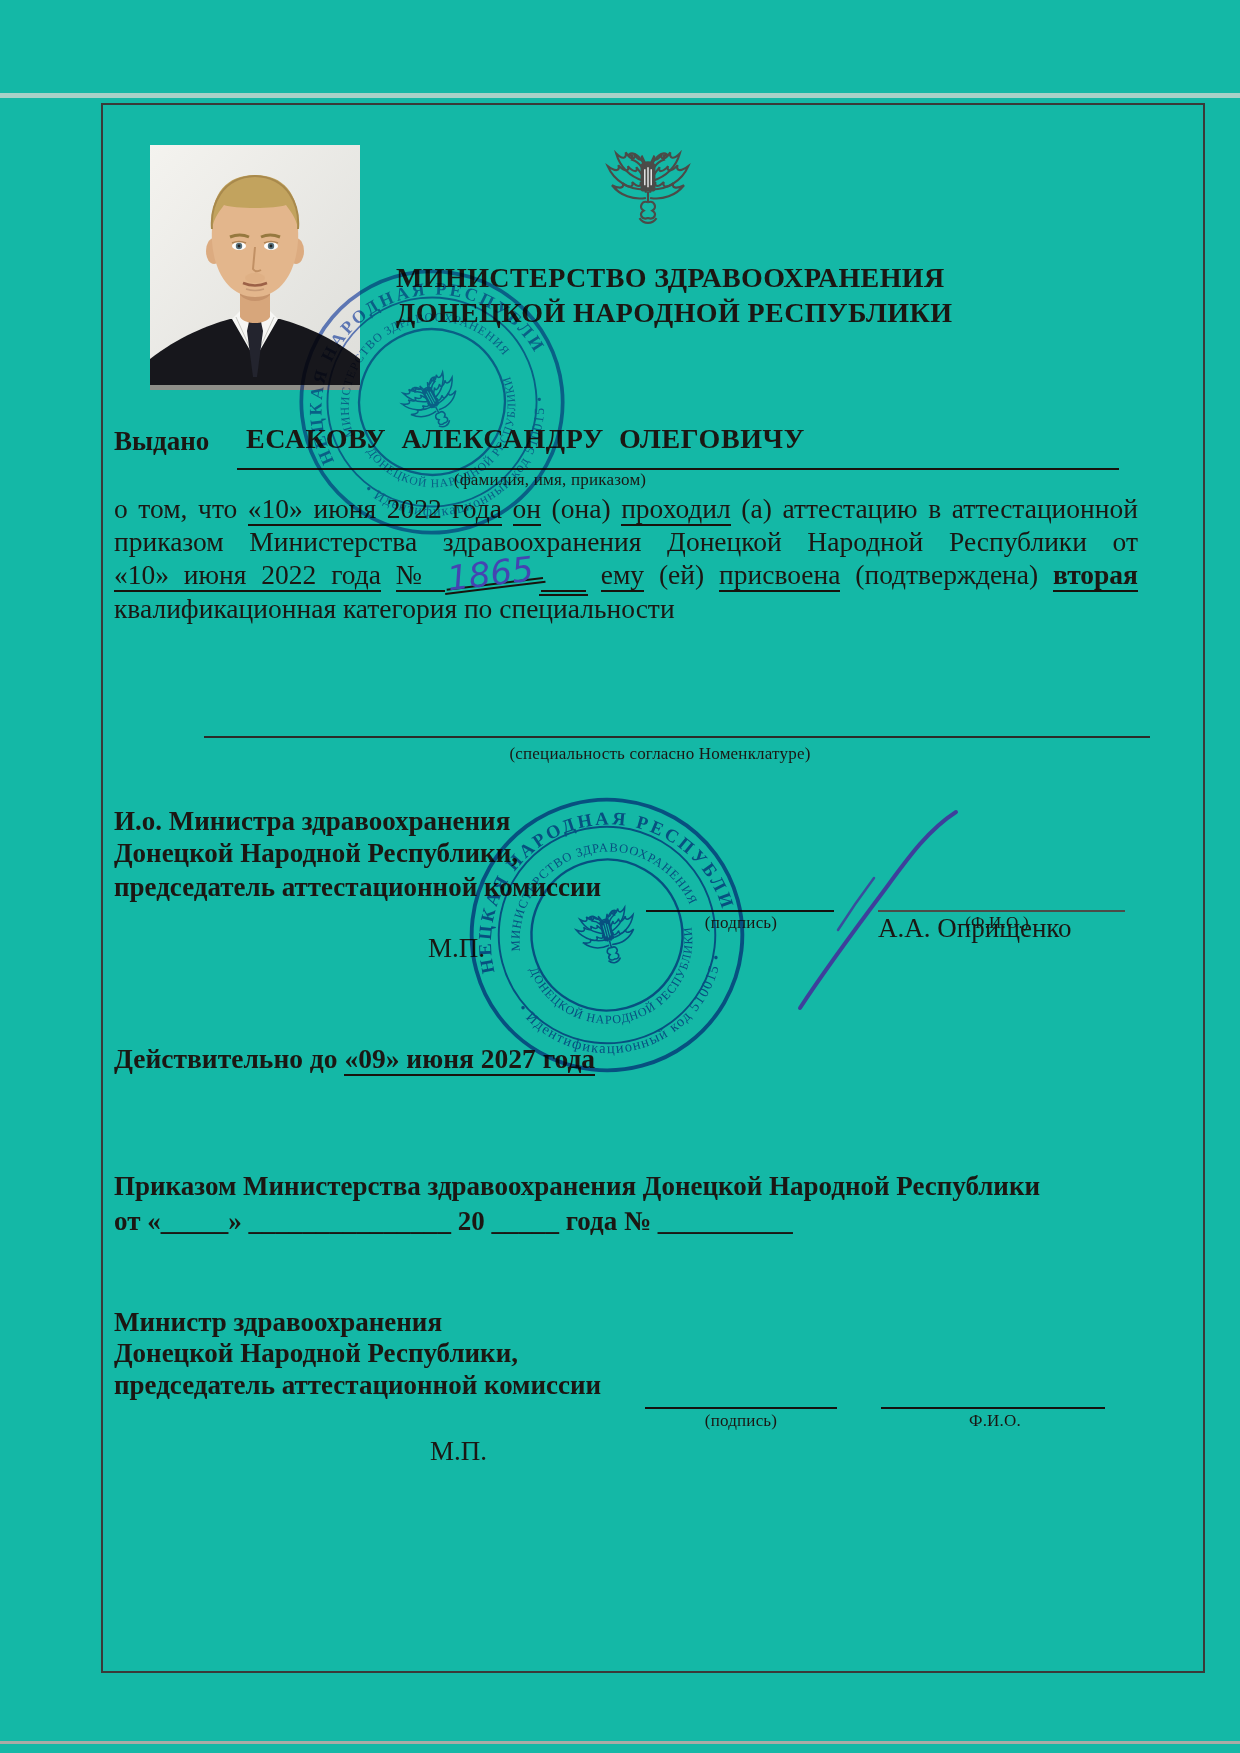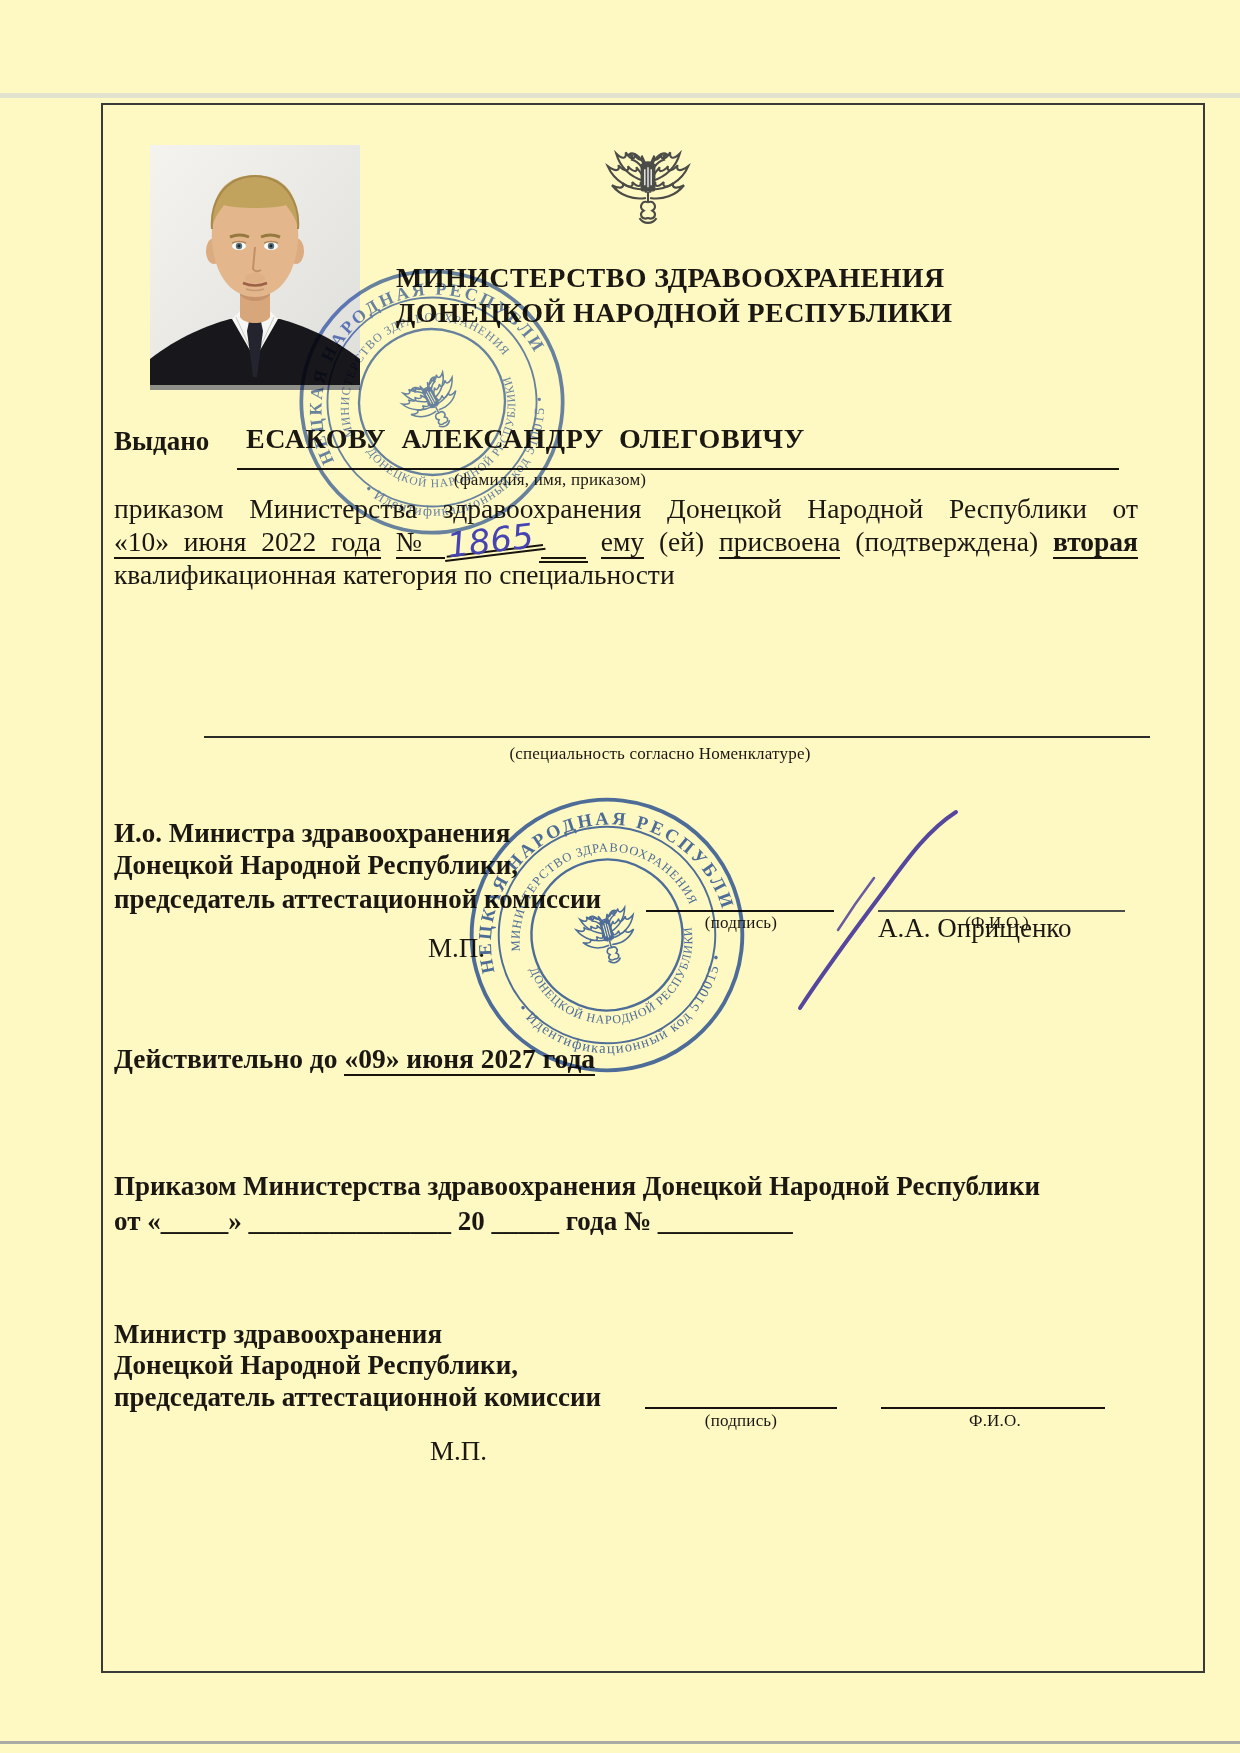--- a/index.html
+++ b/index.html
@@ -1,16 +1,16 @@
 <!DOCTYPE html>
 <html><head>
 <meta charset="utf-8">
 <style>
   html,body{margin:0;padding:0;background:#ffffff;}
-  .page{position:relative;width:1240px;height:1753px;background:#fef9c3;overflow:hidden;
+  .page{position:relative;width:1240px;height:1753px;background:#14b8a6;overflow:hidden;
         font-family:"Liberation Serif","DejaVu Serif",serif;color:#1b1713;}
   .abs{position:absolute;}
   .scan-line-top{left:0;top:93px;width:1240px;height:5px;background:#d9d9d3;opacity:.75;}
   .scan-line-bottom{left:0;top:1741px;width:1240px;height:3px;background:#ababa6;}
   .doc-border{left:101px;top:103px;width:1100px;height:1566px;border:2px solid #3a3a38;}
   .photo{left:150px;top:145px;width:210px;height:240px;z-index:1;}
   .photo::after{content:"";position:absolute;left:0;right:0;bottom:-5px;height:5px;background:#8f8f89;}
   .emblem{left:594px;top:128px;width:108px;height:106px;color:#4b4b48;}
   .title1{left:396px;top:262px;font-size:28px;font-weight:bold;letter-spacing:.4px;white-space:nowrap;}
   .title2{left:396px;top:297px;font-size:28px;font-weight:bold;letter-spacing:.4px;white-space:nowrap;}
@@ -26,21 +26,21 @@
   .u{border-bottom:2.5px solid #18130d;}
   .b{font-weight:bold;margin-top:47px;}
   .bu{font-weight:bold;border-bottom:2.5px solid #18130d;}
   .dbl{position:relative;border-bottom:2.5px solid #18130d;}
   .dbl::after{content:"";position:absolute;left:-2px;right:-2px;bottom:-6px;border-bottom:2px solid #18130d;}
   .hw{font-family:"DejaVu Sans",sans-serif;font-style:italic;color:#4544b2;font-size:34px;
       display:inline-block;transform:rotate(-7deg) translateY(1px);padding:0 8px 0 2px;line-height:20px;}
   .spec-title{left:114px;top:676px;width:1026px;text-align:center;font-size:28.5px;font-weight:bold;letter-spacing:.3px;white-space:nowrap;}
   .spec-rule{left:204px;top:736px;width:946px;border-top:2px solid #2b2b28;}
   .caption-spec{left:470px;top:744px;width:380px;}
-  .sline{left:114px;font-size:27px;font-weight:bold;white-space:nowrap;z-index:2;margin-top:12px;}
+  .sline{left:114px;font-size:27px;font-weight:bold;white-space:nowrap;z-index:2;}
   .s1a{top:806px;} .s1b{top:838px;} .s1c{top:872px;}
   .sig1-line{left:646px;top:910px;width:188px;border-top:2.5px solid #15120f;z-index:2;}
   .sig1-caption{left:666px;top:913px;width:150px;z-index:2;}
   .signer-name{left:878px;top:877px;font-size:27px;white-space:nowrap;z-index:2;margin-top:36px;}
   .sig1-line2{left:878px;top:910px;width:247px;border-top:2px solid #4c4c48;z-index:2;}
   .caption-fio2{left:912px;top:913px;width:170px;z-index:2;}
   .mp{font-size:27px;z-index:2;}
   .mp1{left:428px;top:933px;}
   .valid-line{left:114px;top:1043px;font-size:27.5px;white-space:nowrap;z-index:2;}
   .prolonged{left:114px;top:1108px;font-size:27px;font-weight:bold;white-space:pre;}
@@ -160,20 +160,21 @@
 
   <div class="abs title1">МИНИСТЕРСТВО ЗДРАВООХРАНЕНИЯ</div>
   <div class="abs title2">ДОНЕЦКОЙ НАРОДНОЙ РЕСПУБЛИКИ</div>
 
   <div class="abs issued-label">Выдано</div>
   <div class="abs name">ЕСАКОВУ  АЛЕКСАНДРУ  ОЛЕГОВИЧУ</div>
   <div class="abs name-underline"></div>
   <div class="abs cap caption-fio">(фамилия, имя, приказом)</div>
 
   <div class="abs body-block">
+      <div class="bline just"><span>о том, что </span><span class="u">«10» июня 2022 года</span><span> </span><span class="u">он</span><span> (она) </span><span class="u">проходил</span><span> (а) аттестацию в аттестационной</span></div>
       <div class="bline just"><span>приказом Министерства здравоохранения Донецкой Народной Республики от</span></div>
       <div class="bline just"><span class="u">«10» июня 2022 года</span><span> </span><span class="u">№&nbsp;</span><span class="hw dbl">1865</span><span class="dbl">&nbsp;&nbsp;&nbsp;</span><span> </span><span class="u">ему</span><span> (ей) </span><span class="u">присвоена</span><span> (подтверждена) </span><span class="bu">вторая</span></div>
       <div class="bline"><span>квалификационная категория по специальности</span></div>
     </div>
 
   <div class="abs spec-rule"></div>
   <div class="abs cap caption-spec">(специальность согласно Номенклатуре)</div>
 
   <div class="abs sline s1a">И.о. Министра здравоохранения</div>
   <div class="abs sline s1b">Донецкой Народной Республики,</div>

